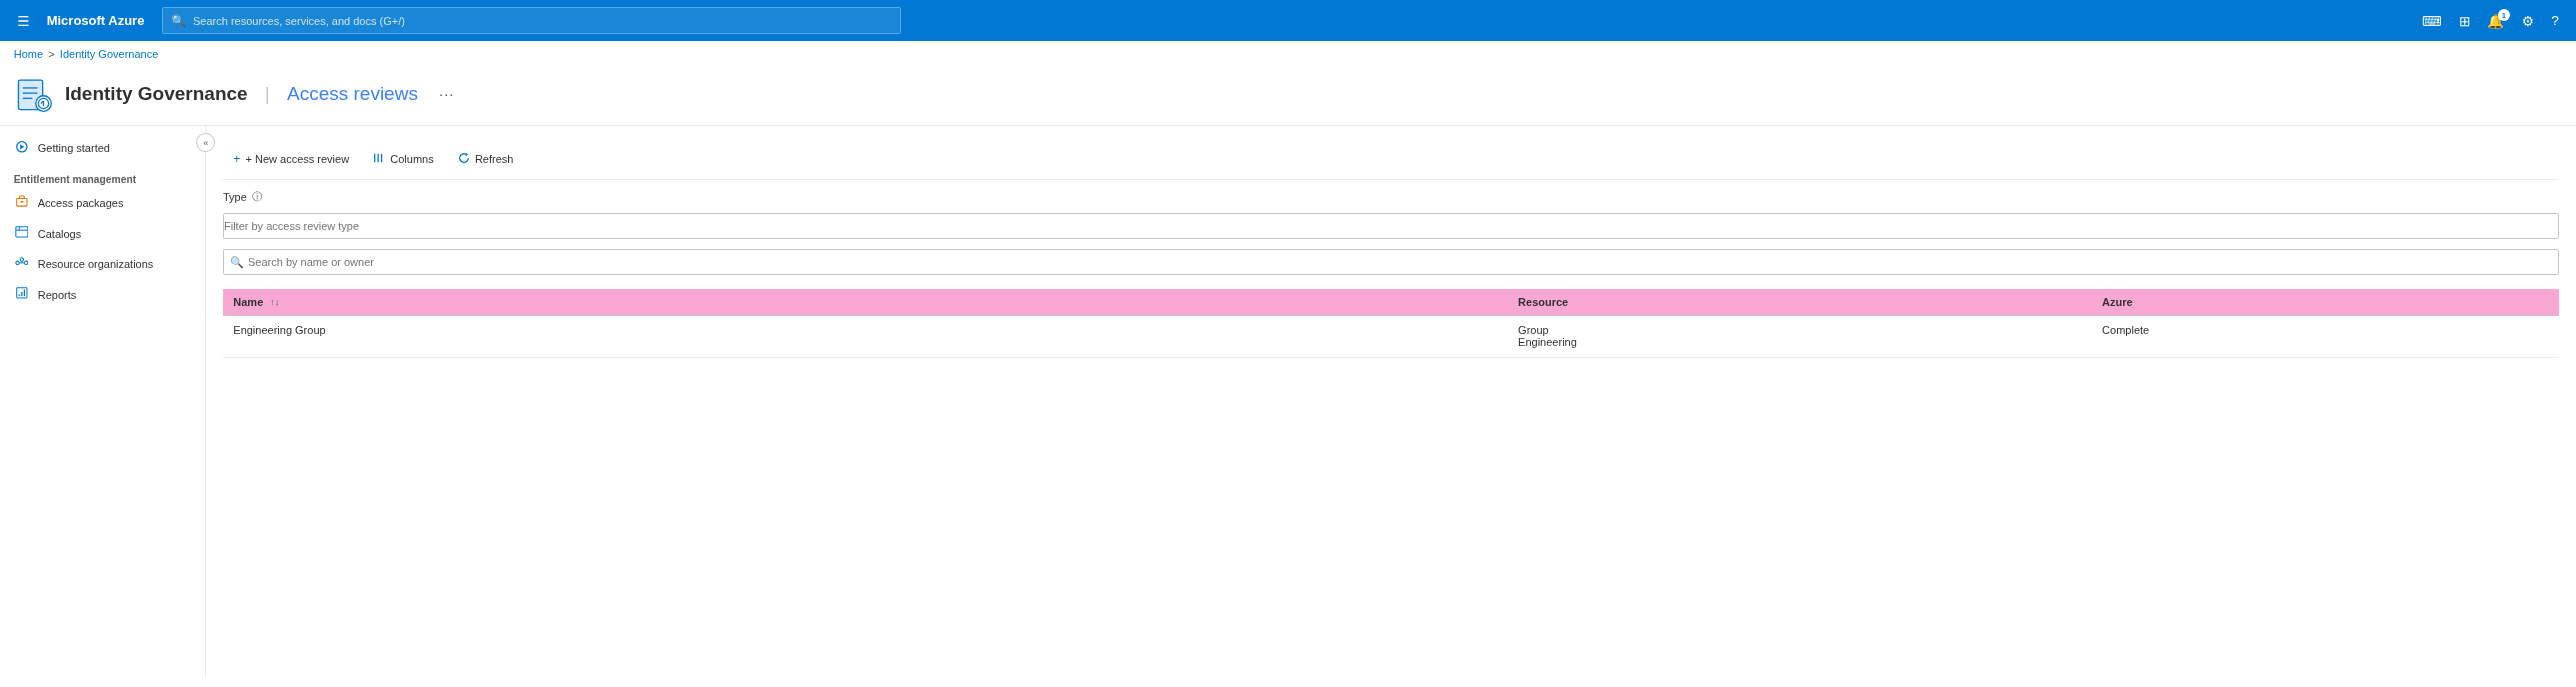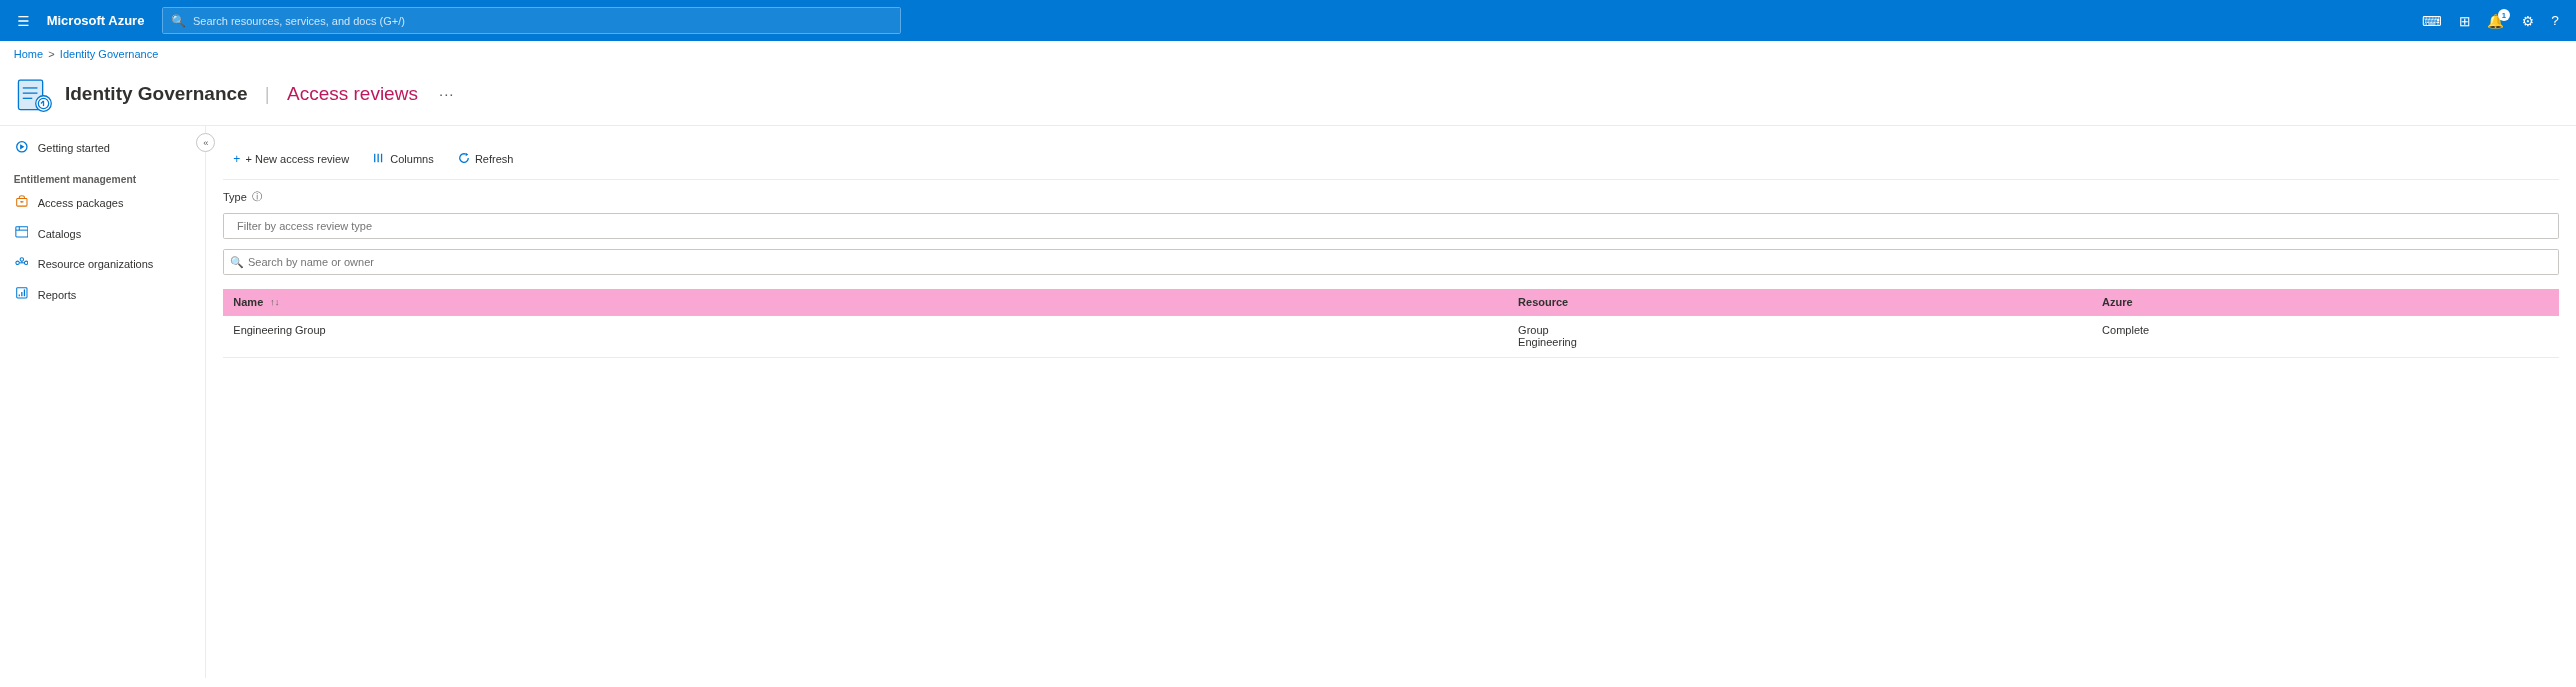--- a/index.html
+++ b/index.html
@@ -86,21 +86,21 @@
       display: flex; align-items: center; justify-content: center;
       flex-shrink: 0;
     }
     .page-title-text {
       font-size: 19px;
       font-weight: 600;
       color: #323130;
       white-space: nowrap;
     }
     .page-divider { color: #c8c6c4; margin: 0 6.9px; font-size: 19px; font-weight: 300; }
-    .page-subtitle { font-size: 19px; font-weight: 300; color: #be185d; }
+    .page-subtitle { font-size: 19px; font-weight: 300; color: #3b82f6; }
     .ellipsis-btn {
       background: transparent;
       border: none;
       cursor: pointer;
       color: #605e5c;
       font-size: 15.5px;
       padding: 3.4px 6.9px;
       margin-left: 3.4px;
     }
 
@@ -192,21 +192,21 @@
       display: flex;
       align-items: center;
       gap: 5.2px;
     }
     .info-icon { color: #605e5c; font-size: 10.3px; }
     .filter-input, .search-input-field {
       width: 100%;
       height: 26px;
       border: 0.9px solid #c8c6c4;
       border-radius: 1.7px;
-      padding: 0 13px;
+      padding: 0 0;
       font-size: 11px;
       color: #323130;
       outline: none;
     }
     .search-wrapper {
       display: flex;
       align-items: center;
       position: relative;
       margin-bottom: 13.7px;
     }

